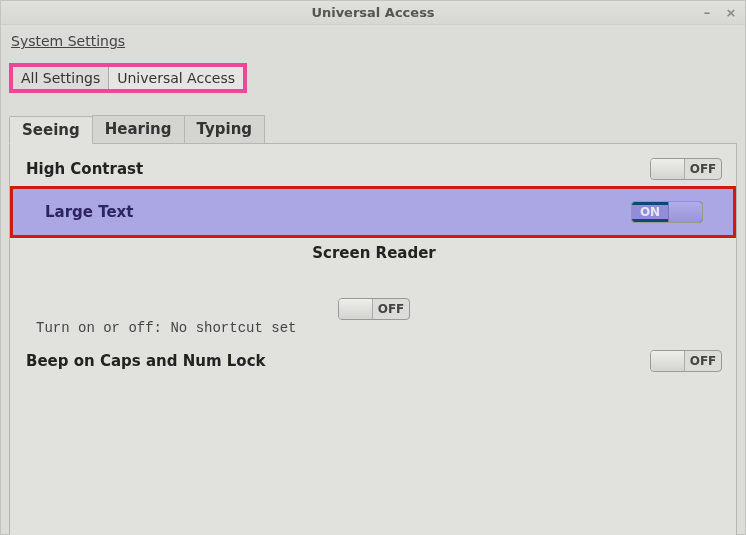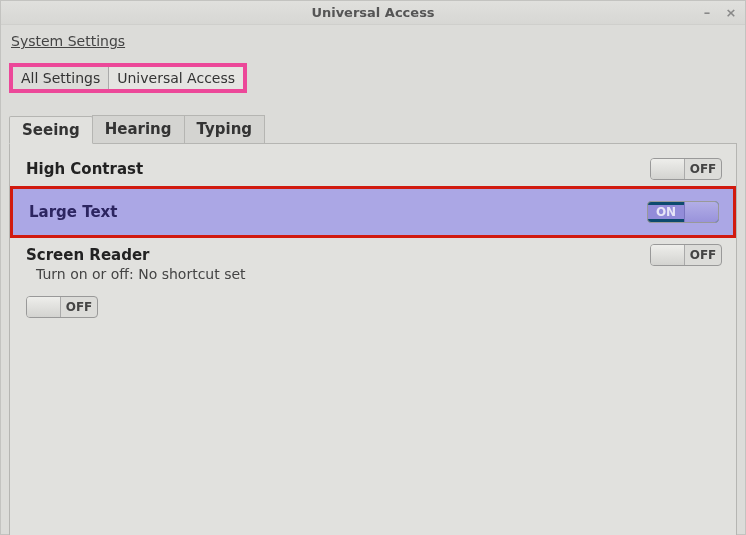--- a/index.html
+++ b/index.html
@@ -124,26 +124,27 @@
     .option-label {
       font-size: 15px;
       font-weight: bold;
       color: #222;
     }
     .option-sub {
       font-size: 14px;
       color: #444;
       padding: 0 14px 8px 26px;
       margin-top: -2px;
+      font-family: Liberation Mono, monospace;
     }
     .highlight-wrap {
       border: 3px solid #d11a0f;
       margin: 0 0px;
       background: #aba7e5;
-      padding: 2px 0;
+      padding: 2px 16px;
     }
     .highlight-wrap .option-row {
       padding: 10px 14px 10px 16px;
     }
     .highlight-wrap .option-label {
       color: #2c2560;
     }
     .toggle {
       width: 72px;
       height: 22px;
@@ -223,30 +224,31 @@
         <div class="highlight-wrap">
           <div class="option-row">
             <span class="option-label">Large Text</span>
             <div class="toggle on">
               <div class="toggle-knob"></div>
               <div class="toggle-text">ON</div>
             </div>
           </div>
         </div>
 
-        <div class="option-row" style="padding-bottom:2px;">
+        <div class="option-row" style="padding-bottom:2px;flex-direction:column;">
           <span class="option-label">Screen Reader</span>
           <div class="toggle">
             <div class="toggle-knob"></div>
             <div class="toggle-text">OFF</div>
           </div>
         </div>
         <div class="option-sub">Turn on or off:  No shortcut set</div>
 
         <div class="option-row">
+          <span class="option-label">Beep on Caps and Num Lock</span>
           <div class="toggle">
             <div class="toggle-knob"></div>
             <div class="toggle-text">OFF</div>
           </div>
         </div>
 
       </div>
     </div>
   </div>
 </div>

